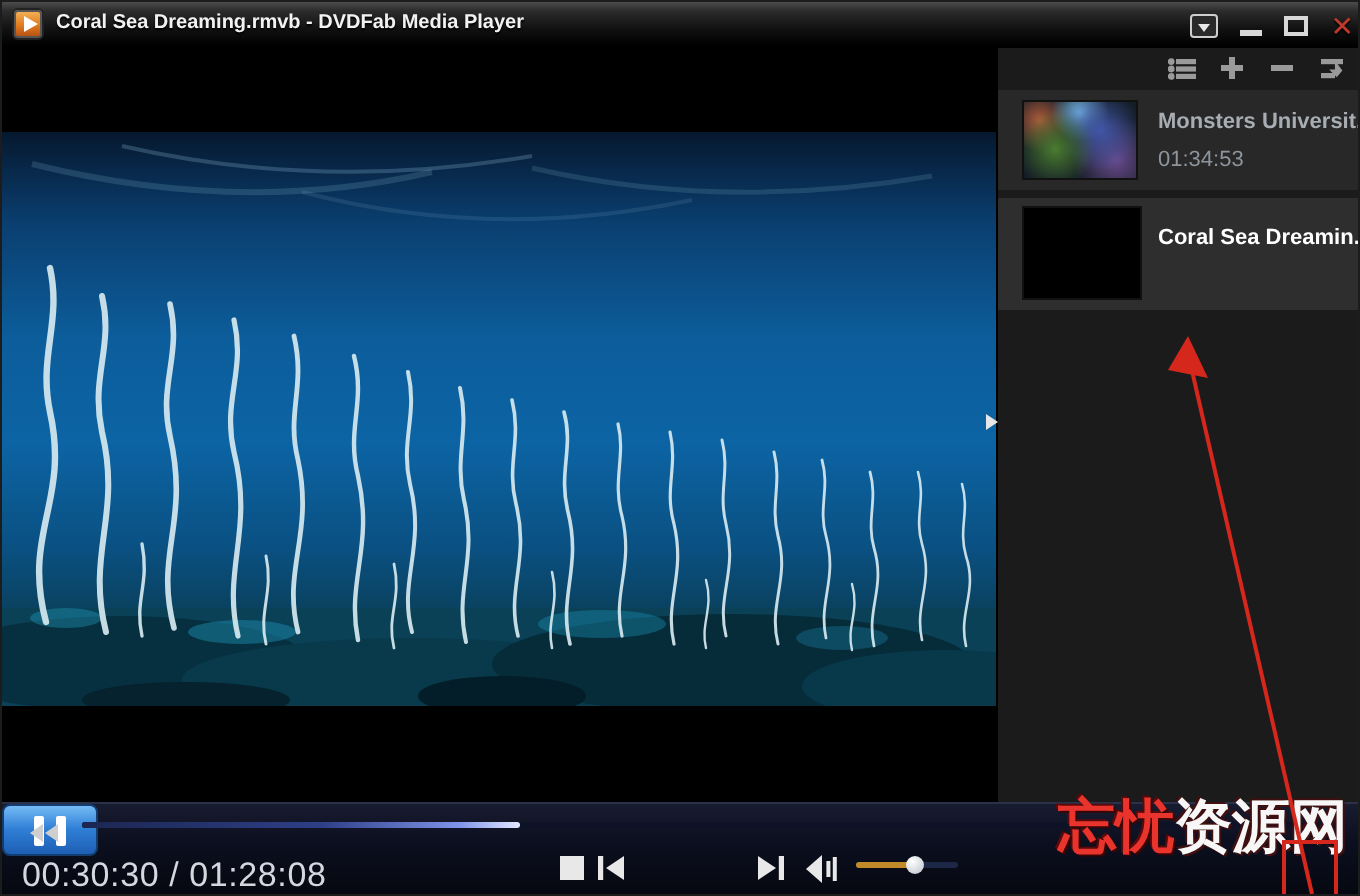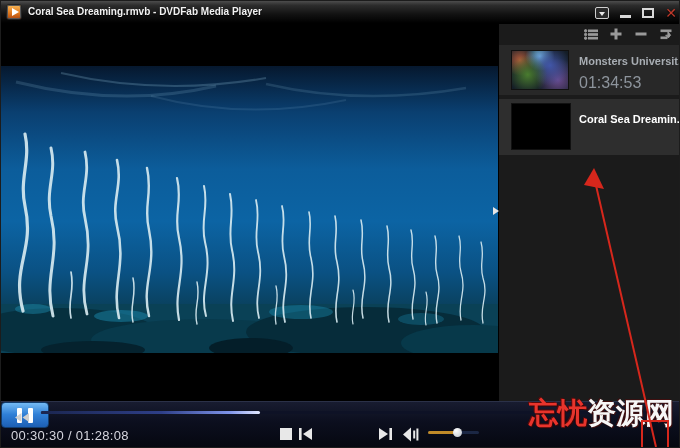--- a/index.html
+++ b/index.html
@@ -49,31 +49,31 @@
   .thumb{position:absolute;left:12px;border:1px solid #111;}
   .thumb-monsters{top:5px;width:58px;height:40px;
      background:radial-gradient(circle at 28% 62%,#4a7c2f 0%,rgba(0,0,0,0) 42%),
                 radial-gradient(circle at 68% 38%,#4156a8 0%,rgba(0,0,0,0) 46%),
                 radial-gradient(circle at 50% 14%,#7ac0e8 0%,rgba(0,0,0,0) 34%),
                 radial-gradient(circle at 82% 76%,#6a4a8c 0%,rgba(0,0,0,0) 40%),
                 radial-gradient(circle at 14% 24%,#b05a3a 0%,rgba(0,0,0,0) 28%),#141d26;}
   .thumb-black{top:4px;width:60px;height:47px;background:#000;}
   .pl-title{position:absolute;left:80px;top:10px;font-size:11px;font-weight:bold;color:#a8adb3;white-space:nowrap;}
   .pl-item.sel .pl-title{color:#fff;top:14px;}
-  .pl-dur{position:absolute;left:80px;top:29px;font-size:16px;color:#8d949c;}
+  .pl-dur{position:absolute;left:80px;top:29px;font-size:11px;color:#8d949c;}
 
   
   .controlbar{position:absolute;top:400px;left:0;width:680px;height:48px;
       background:linear-gradient(180deg,#181c30 0%,#0c0f1f 40%,#05070f 100%);
       border-top:1px solid #2b3148;}
   .rewind-icon{position:absolute;left:13px;top:6px;}
   .seek-bar{position:absolute;left:40px;top:9px;width:632px;height:3px;background:#0e1226;border-radius:2px;}
   .seek-fill{position:absolute;left:0;top:0;height:3px;border-radius:2px;
       background:linear-gradient(90deg,#1b2650 0%,#2e3f88 55%,#7e93e8 86%,#e2e8ff 100%);}
-  .time-display{position:absolute;left:10px;top:26px;font-size:13px;color:#d6d6de;letter-spacing:0.3px;}
+  .time-display{position:absolute;left:10px;top:26px;font-size:17px;color:#d6d6de;letter-spacing:0.3px;}
   .ctl{position:absolute;display:flex;align-items:center;justify-content:center;}
   .ctl svg{fill:#e8e8e8;}
   .stop-btn{left:278px;top:25px;width:14px;height:14px;}
   .prev-btn{left:296px;top:24px;width:16px;height:16px;}
   .pause-btn{left:318px;top:19px;width:48px;height:26px;border-radius:4px;
       border:1px solid #123d6e;
       background:linear-gradient(180deg,#74baf4 0%,var(--accent-blue,#2f7fd6) 48%,#1d5fb4 100%);
       display:flex;align-items:center;justify-content:center;gap:6px;}
   .pause-bar{width:5px;height:15px;background:#fff;border-radius:1px;}
   .next-btn{left:376px;top:24px;width:16px;height:16px;}

